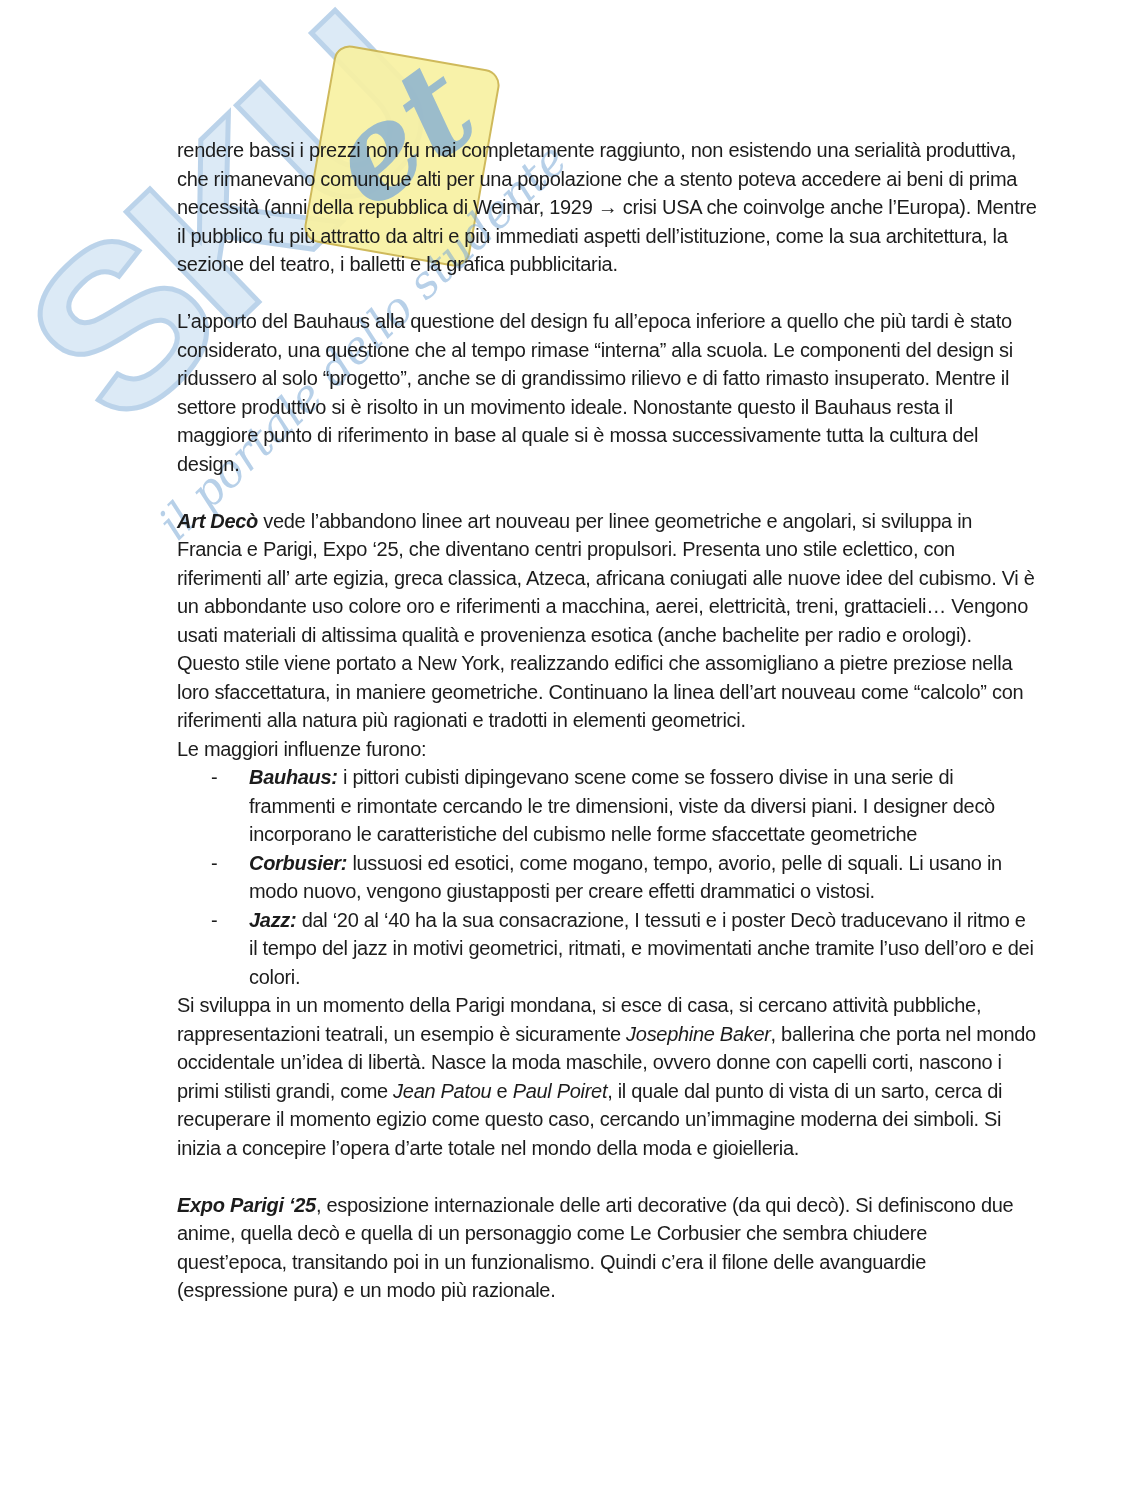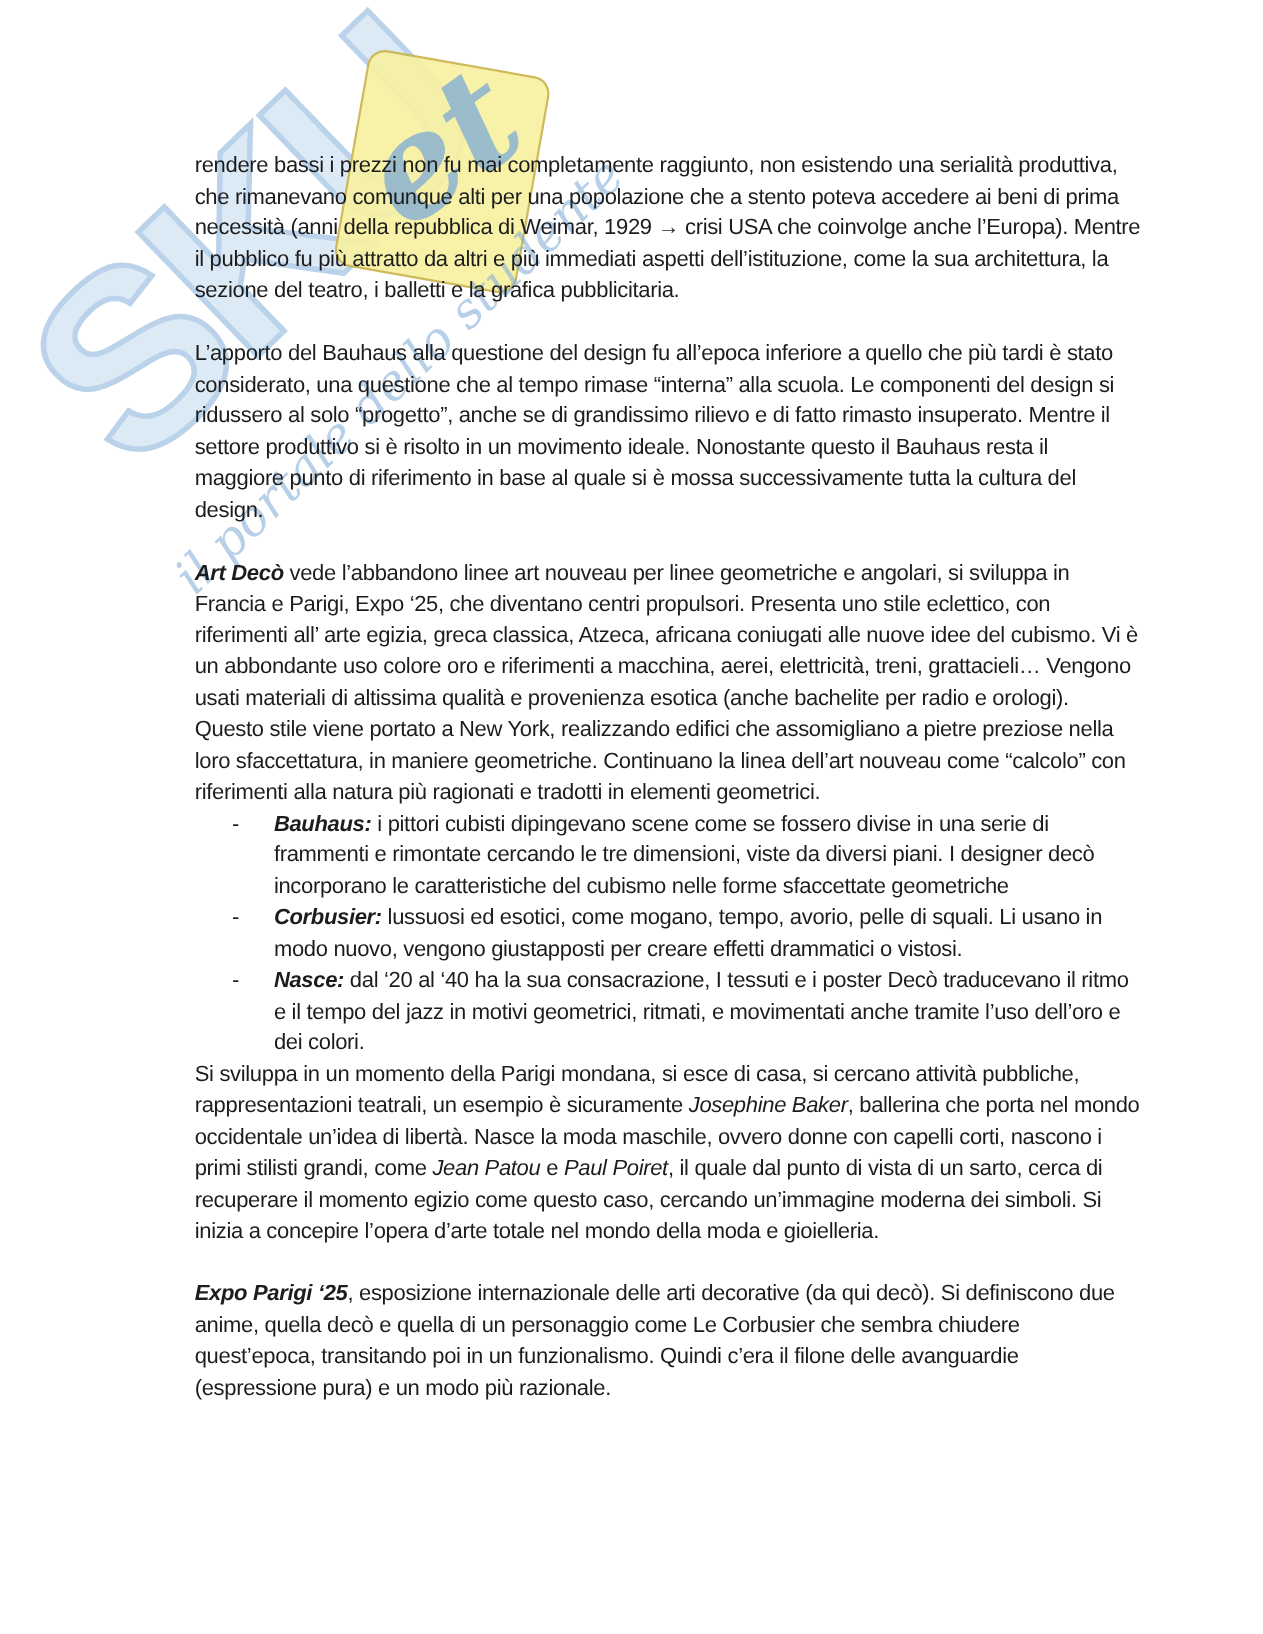--- a/index.html
+++ b/index.html
@@ -69,22 +69,23 @@
     <div class="wm-note"></div>
     <div class="wm-et">et</div>
     <div class="wm-tagline">il portale dello studente</div>
   </div>
 
   <div id="content">
       <div class="block"><span class="">rendere bassi i prezzi non fu mai completamente raggiunto, non esistendo una serialità produttiva, che rimanevano comunque alti per una popolazione che a stento poteva accedere ai beni di prima necessità (anni della repubblica di Weimar, 1929 → crisi USA che coinvolge anche l’Europa). Mentre il pubblico fu più attratto da altri e più immediati aspetti dell’istituzione, come la sua architettura, la sezione del teatro, i balletti e la grafica pubblicitaria.</span></div>
       <div class="block gap"><span class="">L’apporto del Bauhaus alla questione del design fu all’epoca inferiore a quello che più tardi è stato considerato, una questione che al tempo rimase “interna” alla scuola. Le componenti del design si ridussero al solo “progetto”, anche se di grandissimo rilievo e di fatto rimasto insuperato. Mentre il settore produttivo si è risolto in un movimento ideale. Nonostante questo il Bauhaus resta il maggiore punto di riferimento in base al quale si è mossa successivamente tutta la cultura del design.</span></div>
       <div class="block gap"><span class="run-b ">Art Decò</span><span class=""> vede l’abbandono linee art nouveau per linee geometriche e angolari, si sviluppa in Francia e Parigi, Expo ‘25, che diventano centri propulsori. Presenta uno stile eclettico, con riferimenti all’ arte egizia, greca classica, Atzeca, africana coniugati alle nuove idee del cubismo. Vi è un abbondante uso colore oro e riferimenti a macchina, aerei, elettricità, treni, grattacieli… Vengono usati materiali  di altissima qualità e provenienza esotica (anche bachelite per radio e orologi).</span></div>
       <div class="block"><span class="">Questo stile viene portato a New York, realizzando edifici che assomigliano a pietre preziose nella loro sfaccettatura, in maniere geometriche. Continuano la linea dell’art nouveau come “calcolo” con riferimenti alla natura più ragionati e tradotti in elementi geometrici.</span></div>
+      <div class="block"><span class="">Le maggiori influenze furono:</span></div>
       <div class="block">
         <div class="li"><span class="mk">-</span><span class="run-b ">Bauhaus:</span><span class=""> i pittori cubisti dipingevano scene come se fossero divise in una serie di frammenti e rimontate cercando le tre dimensioni, viste da diversi piani. I designer decò incorporano le caratteristiche del cubismo nelle forme sfaccettate geometriche</span></div>
         <div class="li"><span class="mk">-</span><span class="run-b ">Corbusier:</span><span class=""> lussuosi ed esotici, come mogano, tempo, avorio, pelle di squali. Li usano in modo nuovo, vengono giustapposti per creare effetti drammatici o vistosi.</span></div>
-        <div class="li"><span class="mk">-</span><span class="run-b ">Nasce:</span><span class=""> dal ‘20 al ‘40 ha la sua consacrazione, I tessuti e i poster Decò traducevano il ritmo e il tempo del jazz in motivi geometrici, ritmati, e movimentati anche tramite l’uso dell’oro e dei colori.</span></div>
+        <div class="li"><span class="mk">-</span><span class="run-b ">Jazz:</span><span class=""> dal ‘20 al ‘40 ha la sua consacrazione, I tessuti e i poster Decò traducevano il ritmo e il tempo del jazz in motivi geometrici, ritmati, e movimentati anche tramite l’uso dell’oro e dei colori.</span></div>
       </div>
       <div class="block"><span class="">Si sviluppa in un momento della Parigi mondana, si esce di casa, si cercano attività pubbliche, rappresentazioni teatrali,  un esempio è sicuramente </span><span class="run-i">Josephine Baker</span><span class="">, ballerina che porta nel mondo occidentale un’idea di libertà. Nasce la moda maschile, ovvero donne con capelli corti, nascono i primi stilisti grandi, come </span><span class="run-i">Jean Patou</span><span class=""> e </span><span class="run-i">Paul Poiret</span><span class="">, il quale dal punto di vista di un sarto, cerca di recuperare il momento egizio come questo caso, cercando un’immagine moderna dei simboli. Si inizia a concepire l’opera d’arte totale nel mondo della moda e gioielleria.</span></div>
       <div class="block gap"><span class="run-b ">Expo Parigi ‘25</span><span class="">, esposizione internazionale delle arti decorative (da qui decò). Si definiscono due anime, quella decò e quella di un personaggio come Le Corbusier che sembra chiudere quest’epoca, transitando poi in un funzionalismo. Quindi c’era il filone delle avanguardie (espressione pura) e un modo più razionale.</span></div>
     </div>
 
 </div>
 
 </body></html>

